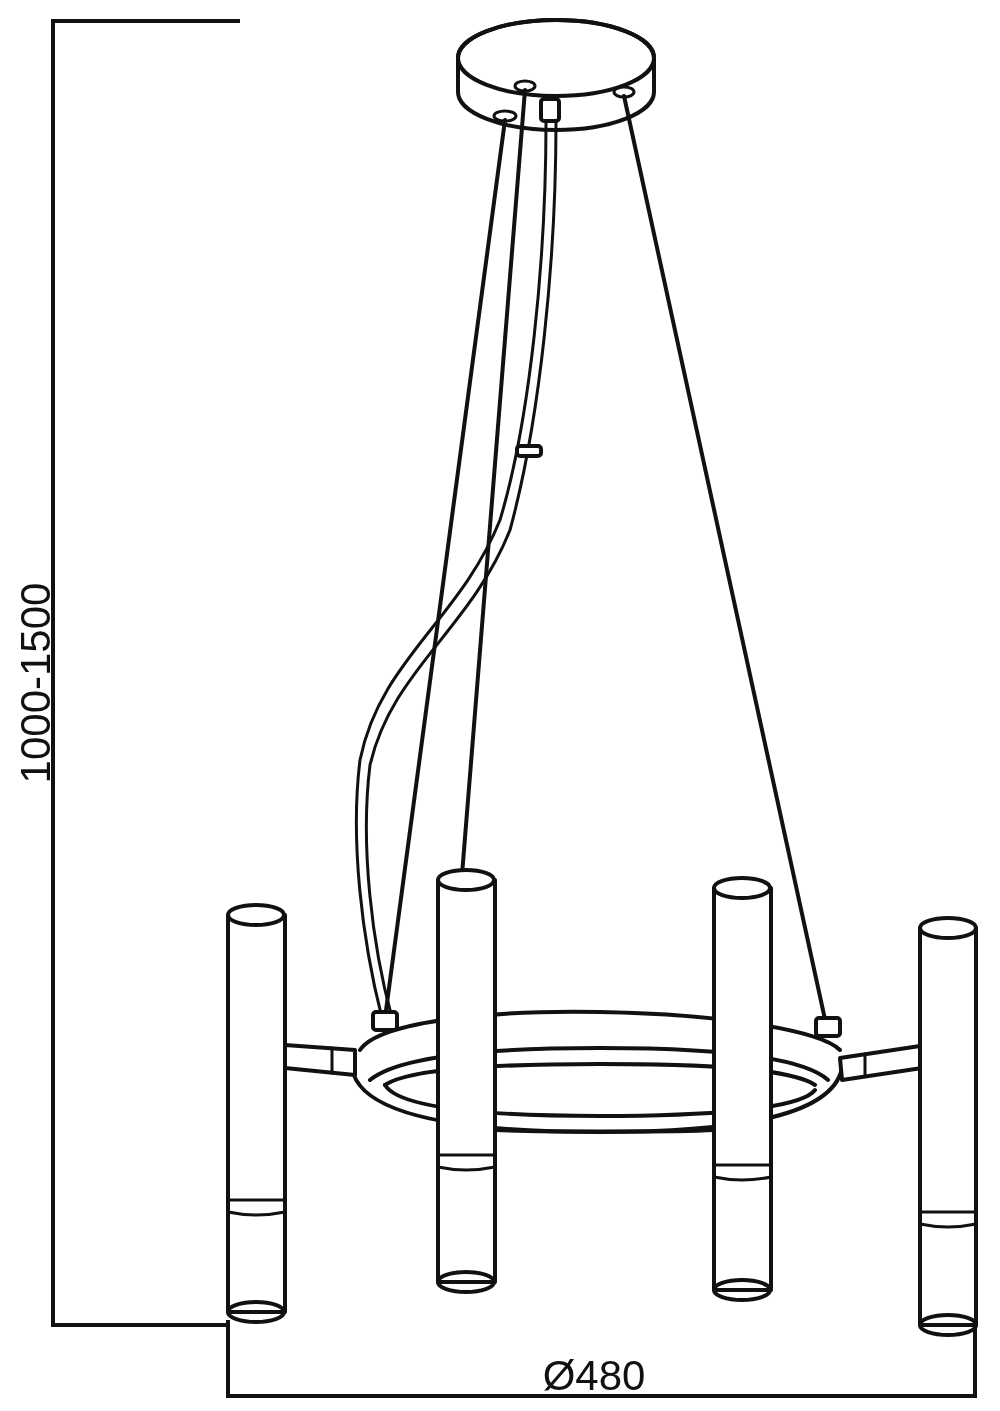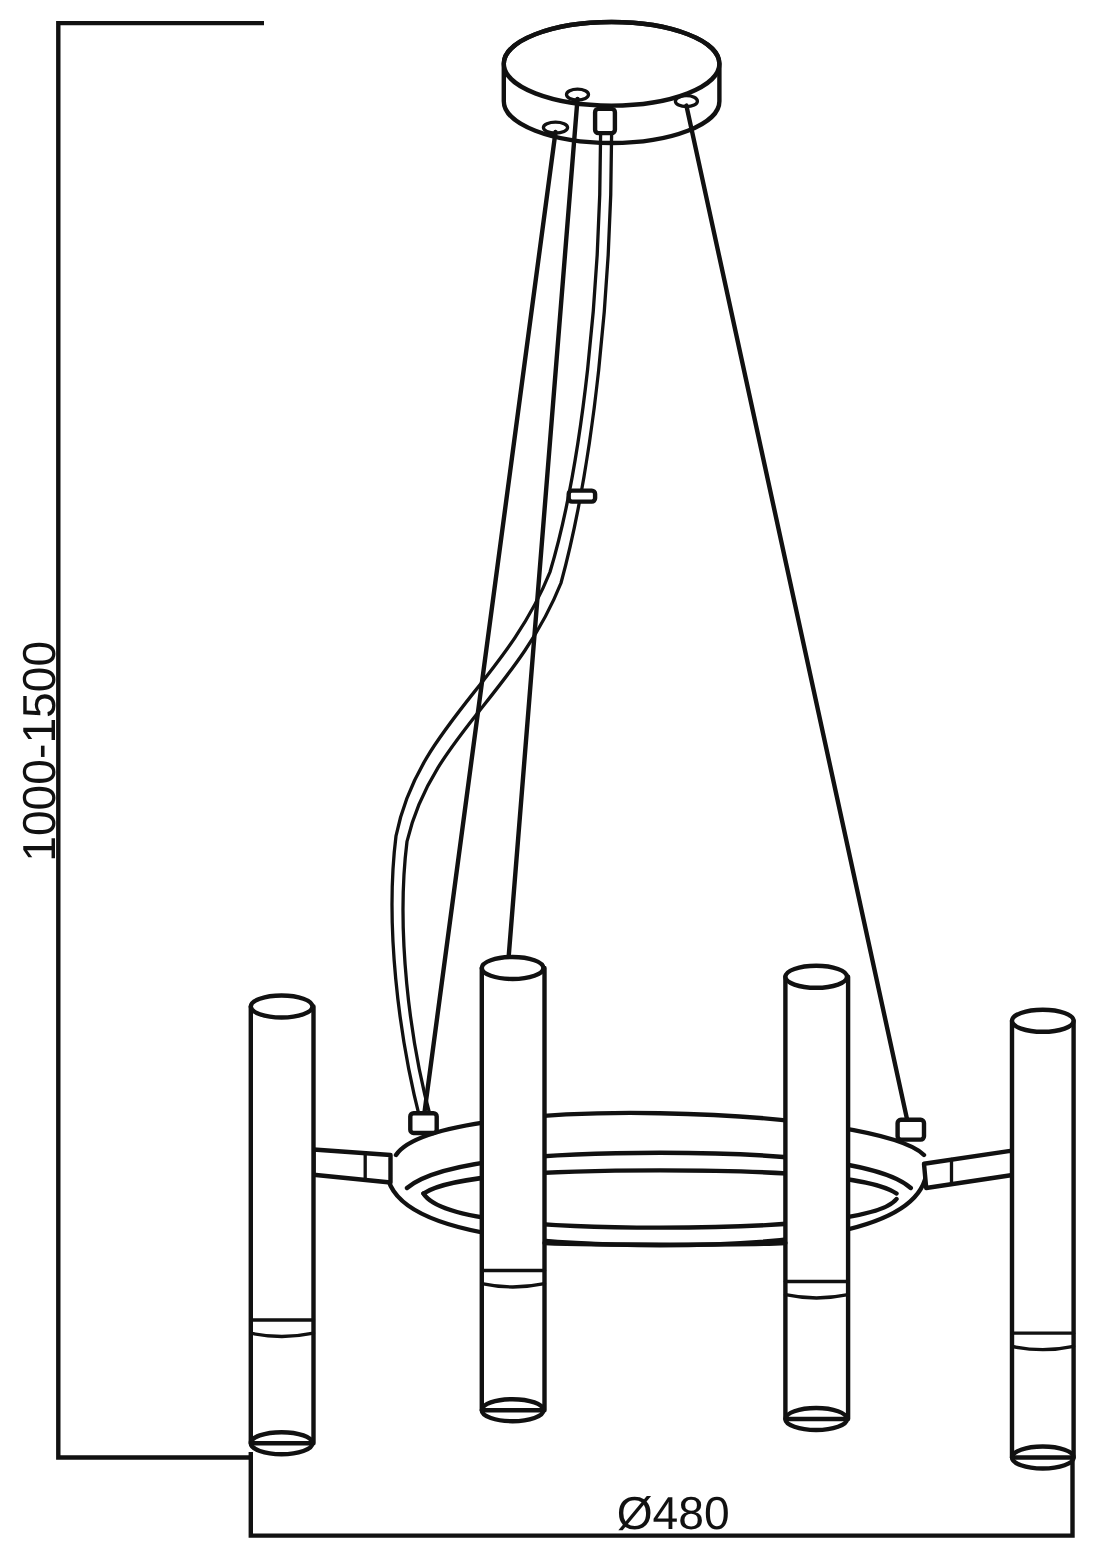--- a/index.html
+++ b/index.html
@@ -8,21 +8,21 @@
   .ln { fill: none; stroke: #111; stroke-width: 4; stroke-linecap: round; stroke-linejoin: round; }
   .ln3 { fill: none; stroke: #111; stroke-width: 3; stroke-linecap: round; stroke-linejoin: round; }
   .fillw { fill: #fff; stroke: #111; stroke-width: 4; stroke-linejoin: round; }
   .dim { fill: none; stroke: #111; stroke-width: 4; }
   .label {
     position: absolute; color: #111;
     font-family: "Liberation Sans", sans-serif; font-size: 42px; line-height: 1;
     white-space: nowrap;
   }
   #height-label { left: 36px; top: 683px; transform: translate(-50%, -50%) rotate(-90deg); }
-  #diameter-label { left: 612px; top: 1376px; transform: translate(-50%, -50%); }
+  #diameter-label { left: 594px; top: 1376px; transform: translate(-50%, -50%); }
 </style>
 </head>
 <body>
 
 <svg width="1000" height="1411" viewBox="0 0 1000 1411">
 
   <g>
     <polyline class="dim" points="240,21 53,21 53,1325 230,1325"></polyline>
   </g>
 

